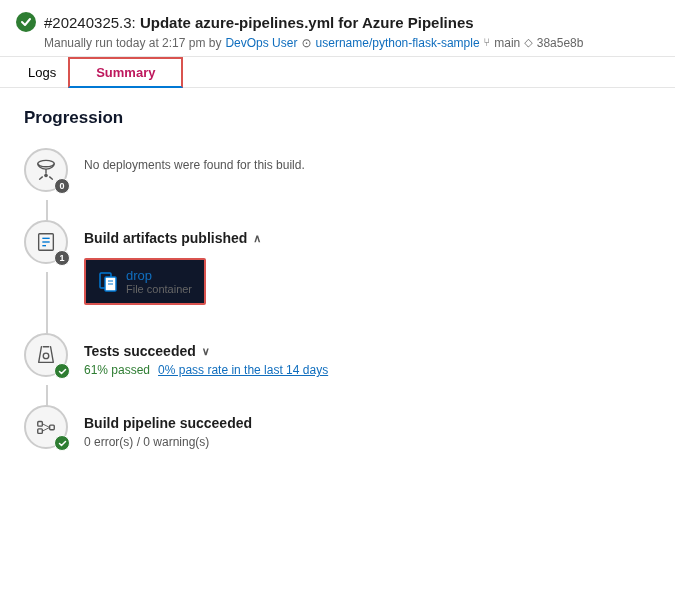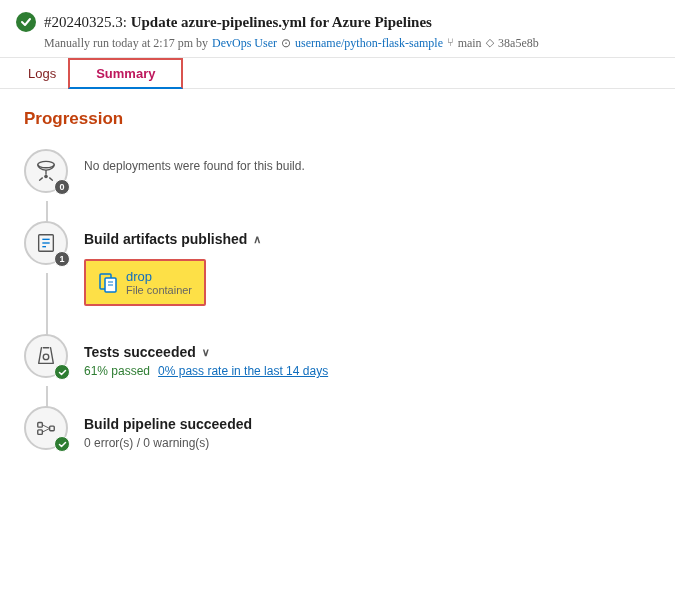--- a/index.html
+++ b/index.html
@@ -8,21 +8,20 @@
       font-size: 13px;
       background: #fff;
       color: #1e1e1e;
       width: 675px;
       min-height: 602px;
     }
 
     .header {
       padding: 12px 20px 6px 16px;
       border-bottom: 1px solid #e5e5e5;
-      font-family: Liberation Serif, serif;
     }
 
     .header-title-row {
       display: flex;
       align-items: center;
       gap: 8px;
       margin-bottom: 4px;
     }
 
     .success-icon {
@@ -71,21 +70,21 @@
       align-items: center;
       padding: 0 16px;
       border-bottom: 1px solid #e5e5e5;
       gap: 0;
     }
 
     .tab {
       padding: 8px 12px;
       font-size: 13px;
       cursor: pointer;
-      color: #7f1d1d;
+      color: #000000;
       border-bottom: 2px solid transparent;
       margin-bottom: -1px;
       white-space: nowrap;
     }
 
     .tab.active {
       border-bottom: 2px solid #0078d4;
       color: #be185d;
       font-weight: 600;
       border: 2px solid #d9534f;
@@ -98,21 +97,21 @@
     }
 
     .content {
       padding: 20px 24px;
     }
 
     .section-title {
       font-size: 17px;
       font-weight: 600;
       margin-bottom: 20px;
-      color: #c2410c;
+      color: #0f172a;
     }
 
     .progression-item {
       display: flex;
       align-items: flex-start;
       gap: 16px;
       margin-bottom: 28px;
       position: relative;
     }
 
@@ -187,21 +186,21 @@
 
     .artifact-card {
       display: inline-flex;
       align-items: center;
       gap: 8px;
       border: 2px solid #d9534f;
       padding: 8px 12px;
       border-radius: 2px;
       margin-top: 8px;
       cursor: pointer;
-      background: #fde047;
+      background: #0f172a;
     }
 
     .artifact-icon {
       width: 20px;
       height: 20px;
       display: flex;
       align-items: center;
       justify-content: center;
     }
 

